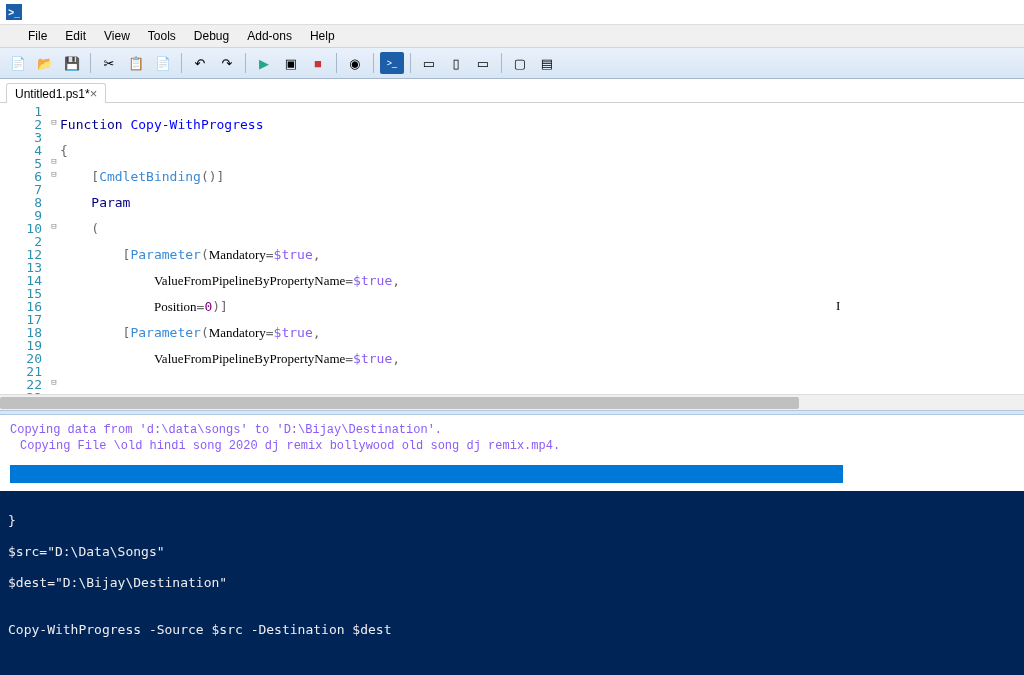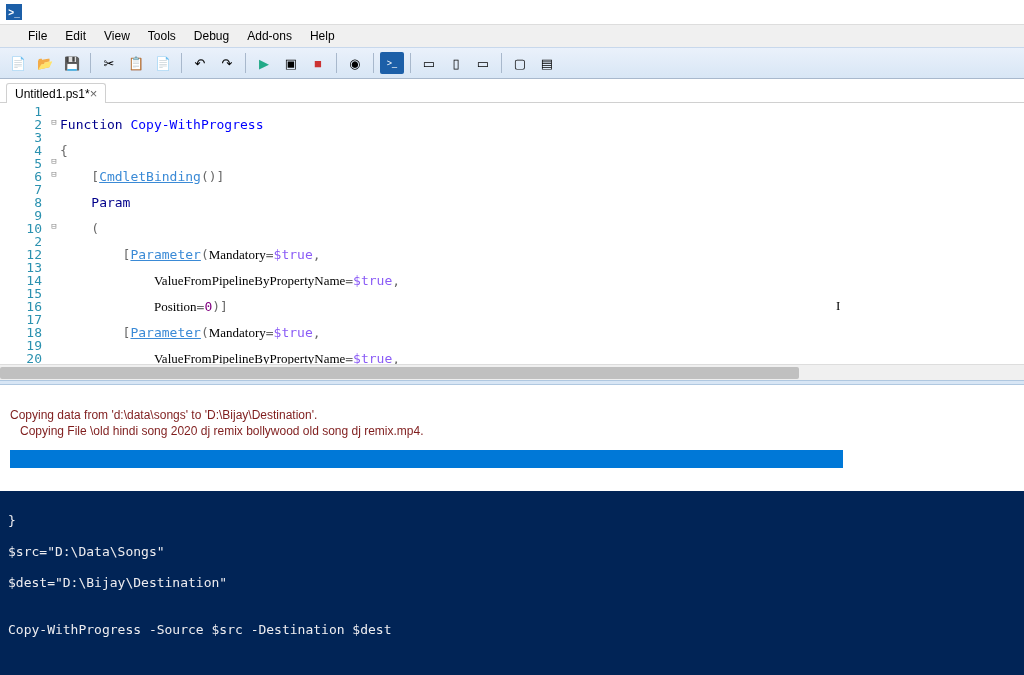--- a/index.html
+++ b/index.html
@@ -15,30 +15,30 @@
 .tab { background:#fff; border:1px solid #d0d0d0; border-bottom:none; border-radius:3px 3px 0 0; padding:2px 8px; display:flex; align-items:center; font-size:12px; margin-bottom:-1px; }
 .tab .x { color:#666; cursor:pointer; font-size:13px; }
 .editor { flex:1; display:flex; background:#fff; overflow:hidden; font-family:"Lucida Console",Consolas,monospace; font-size:13px; line-height:1.0; position:relative; }
 .gutter { width:48px; text-align:right; color:#2b91af; padding:2px 6px 2px 2px; user-select:none; background:#fff; }
 .gutter div { height:13px; }
 .fold { width:12px; color:#888; font-size:9px; padding-top:2px; }
 .fold div { height:13px; text-align:center; }
 .code { flex:1; padding:2px 0; white-space:pre; color:#000; overflow:hidden; }
 .code div { height:13px; }
 .k-kw   { color:#00008b; }  
-.k-type { color:#3a8ad6;text-decoration:underline; }  
+.k-type { color:#3a8ad6; }  
 .k-cmd  { color:#0000ff; }  
 .k-var  { color:#8b5cf6;text-align:center; }  
 .k-punc { color:#696969; }  
 .k-num  { color:#800080; }  
 .k-mem  { color:#000000;font-family:Liberation Serif, serif; }  
 .hscroll { height:16px; background:#f0f0f0; position:relative; border-top:1px solid #ddd; }
 .hscroll .thumb { position:absolute; left:0; top:2px; height:12px; width:78%; background:#c0c0c0; border-radius:2px; }
 .splitter { height:5px; background:#d8e6f5; border-top:1px solid #b0c8e0; border-bottom:1px solid #b0c8e0; cursor:row-resize; }
-.progress-pane { background:#fff; padding:23px 10px; font-family:Liberation Sans, sans-serif; font-size:12px; color:#7f1d1d; }
+.progress-pane { background:#fff; padding:8px 10px; font-family:Liberation Mono, monospace; font-size:12px; color:#8b5cf6; }
 .progress-pane .pa { margin-bottom:2px; }
 .progress-pane .ps { margin-left:10px; margin-bottom:12px; font-size:12px; }
 .progbar { height:18px; margin-top:4px; }
 .progbar .fill { height:100%; width:83%; background:#0078d7; }
 .console { background:#012456; color:#eeedf0; font-family:"Lucida Console",Consolas,monospace; font-size:13px; padding:6px 8px; flex-shrink:0; white-space:pre; line-height:1.2; }
 .cursor-img { position:absolute; font-family:serif; color:#000; }
 </style>
 </head>
 <body>
 

